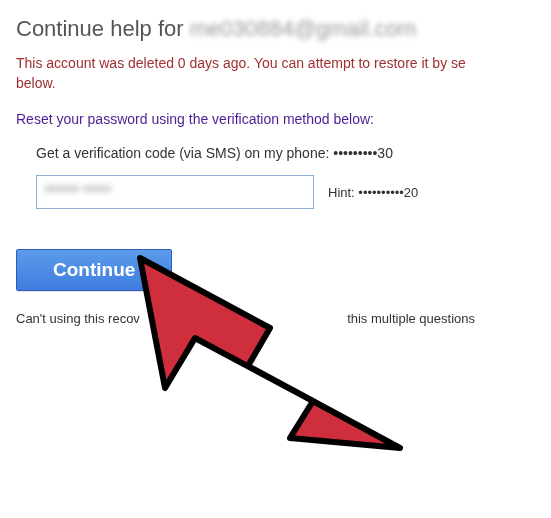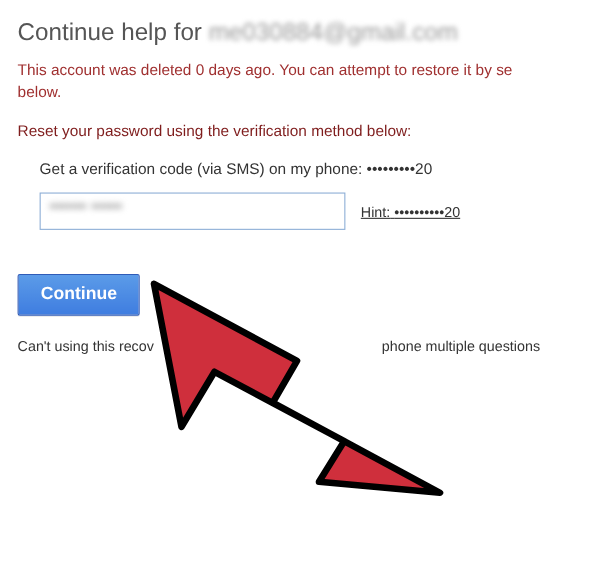--- a/index.html
+++ b/index.html
@@ -26,21 +26,21 @@
       color: #999;
       filter: blur(2.5px);
     }
     .deleted-msg {
       color: #a03030;
       font-size: 14px;
       margin: 0 0 18px 0;
       line-height: 1.4;
     }
     .instruct {
-      color: #7f1d1d;
+      color: #4c1d95;
       font-size: 14px;
       margin: 0 0 18px 0;
     }
     .sms-line {
       color: #333;
       font-size: 14px;
       margin: 0 0 14px 20px;
     }
     .input-row {
       display: flex;
@@ -58,30 +58,29 @@
       outline: none;
     }
     .code-input .blurval {
       filter: blur(3px);
       color: #888;
       display: inline-block;
     }
     .hint {
       font-size: 13px;
       color: #333;
-      text-decoration: underline;
     }
     .btn-row { margin: 40px 0 18px 0; }
     .continue-btn {
       background: linear-gradient(#5b9be8, #3f7de0);
       border: 1px solid #2f5bb7;
       color: #fff;
       font-weight: bold;
-      font-size: 16px;
-      padding: 9px 20px;
+      font-size: 19px;
+      padding: 9px 36px;
       border-radius: 2px;
       cursor: pointer;
       box-shadow: 0 1px 0 rgba(0,0,0,.1);
     }
     .access-line {
       font-size: 13px;
       color: #333;
       white-space: nowrap;
       margin-top: 20px;
     }
@@ -96,40 +95,40 @@
 <body>
 
 <h1 class="heading">
   <span>Continue help for </span><span class="email-blur">me030884@gmail.com</span>
 </h1>
 
 <div class="deleted-msg">This account was deleted 0 days ago. You can attempt to restore it by se<br>below.</div>
 
 <div class="instruct">Reset your password using the verification method below:</div>
 
-<div class="sms-line">Get a verification code (via SMS) on my phone: •••••••••20</div>
+<div class="sms-line">Get a verification code (via SMS) on my phone: •••••••••30</div>
 
 <div class="input-row">
   <div class="code-input">
     <span class="blurval">•••••• •••••</span>
   </div>
   <div class="hint">
     <span>Hint:</span>
     <span>••••••••••20</span>
   </div>
 </div>
 
 <div class="btn-row">
   <button class="continue-btn">Continue</button>
 </div>
 
 <div class="access-line">
   <span>Can't using this recov</span>
   <span style="display:inline-block;width:200px;"></span>
-  <span>phone multiple questions</span>
+  <span>this multiple questions</span>
 </div>
 
 <div class="arrow-wrap">
   <svg width="320" height="300" viewBox="0 0 320 300">
     <path d="M 20 20
              L 150 90
              L 128 128
              L 280 210
              L 170 200
              L 193 163

